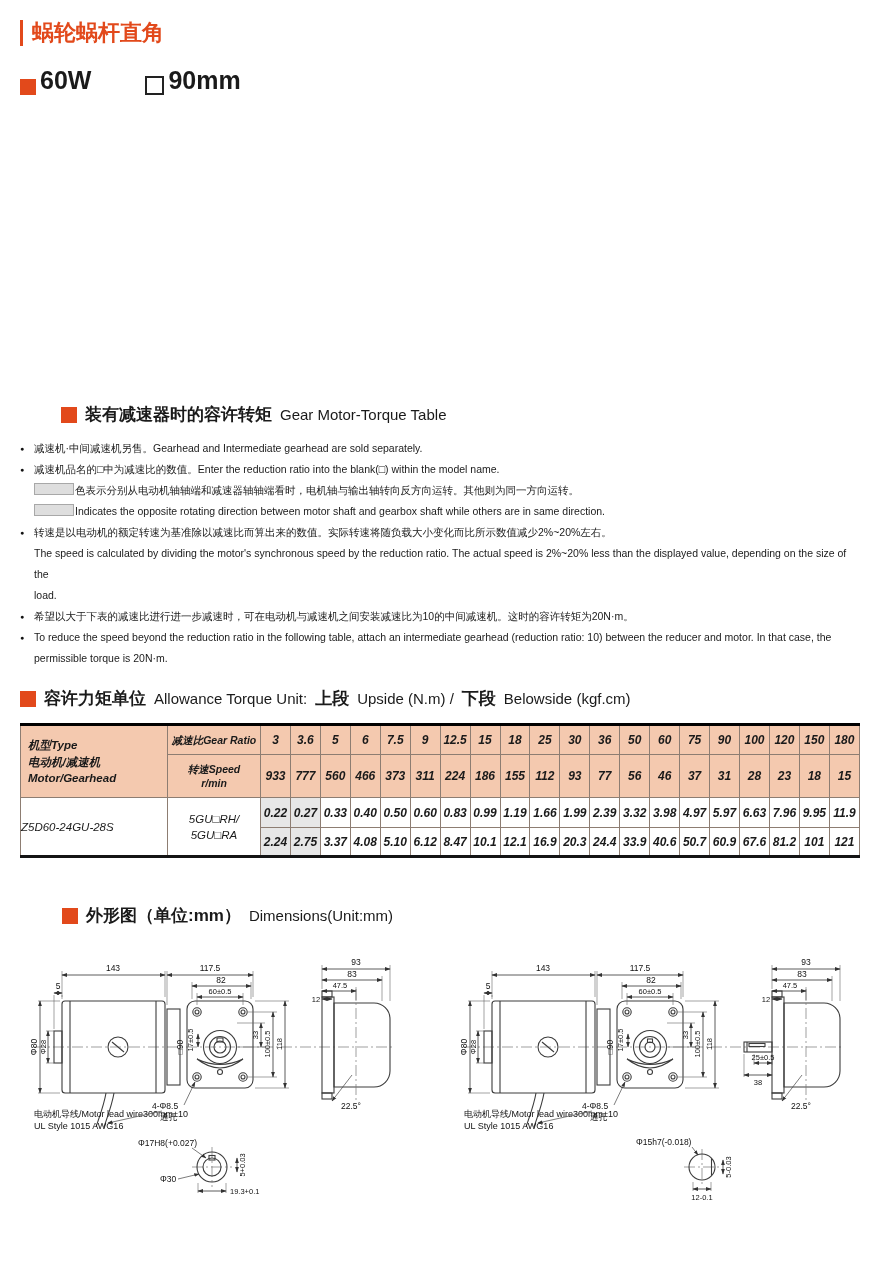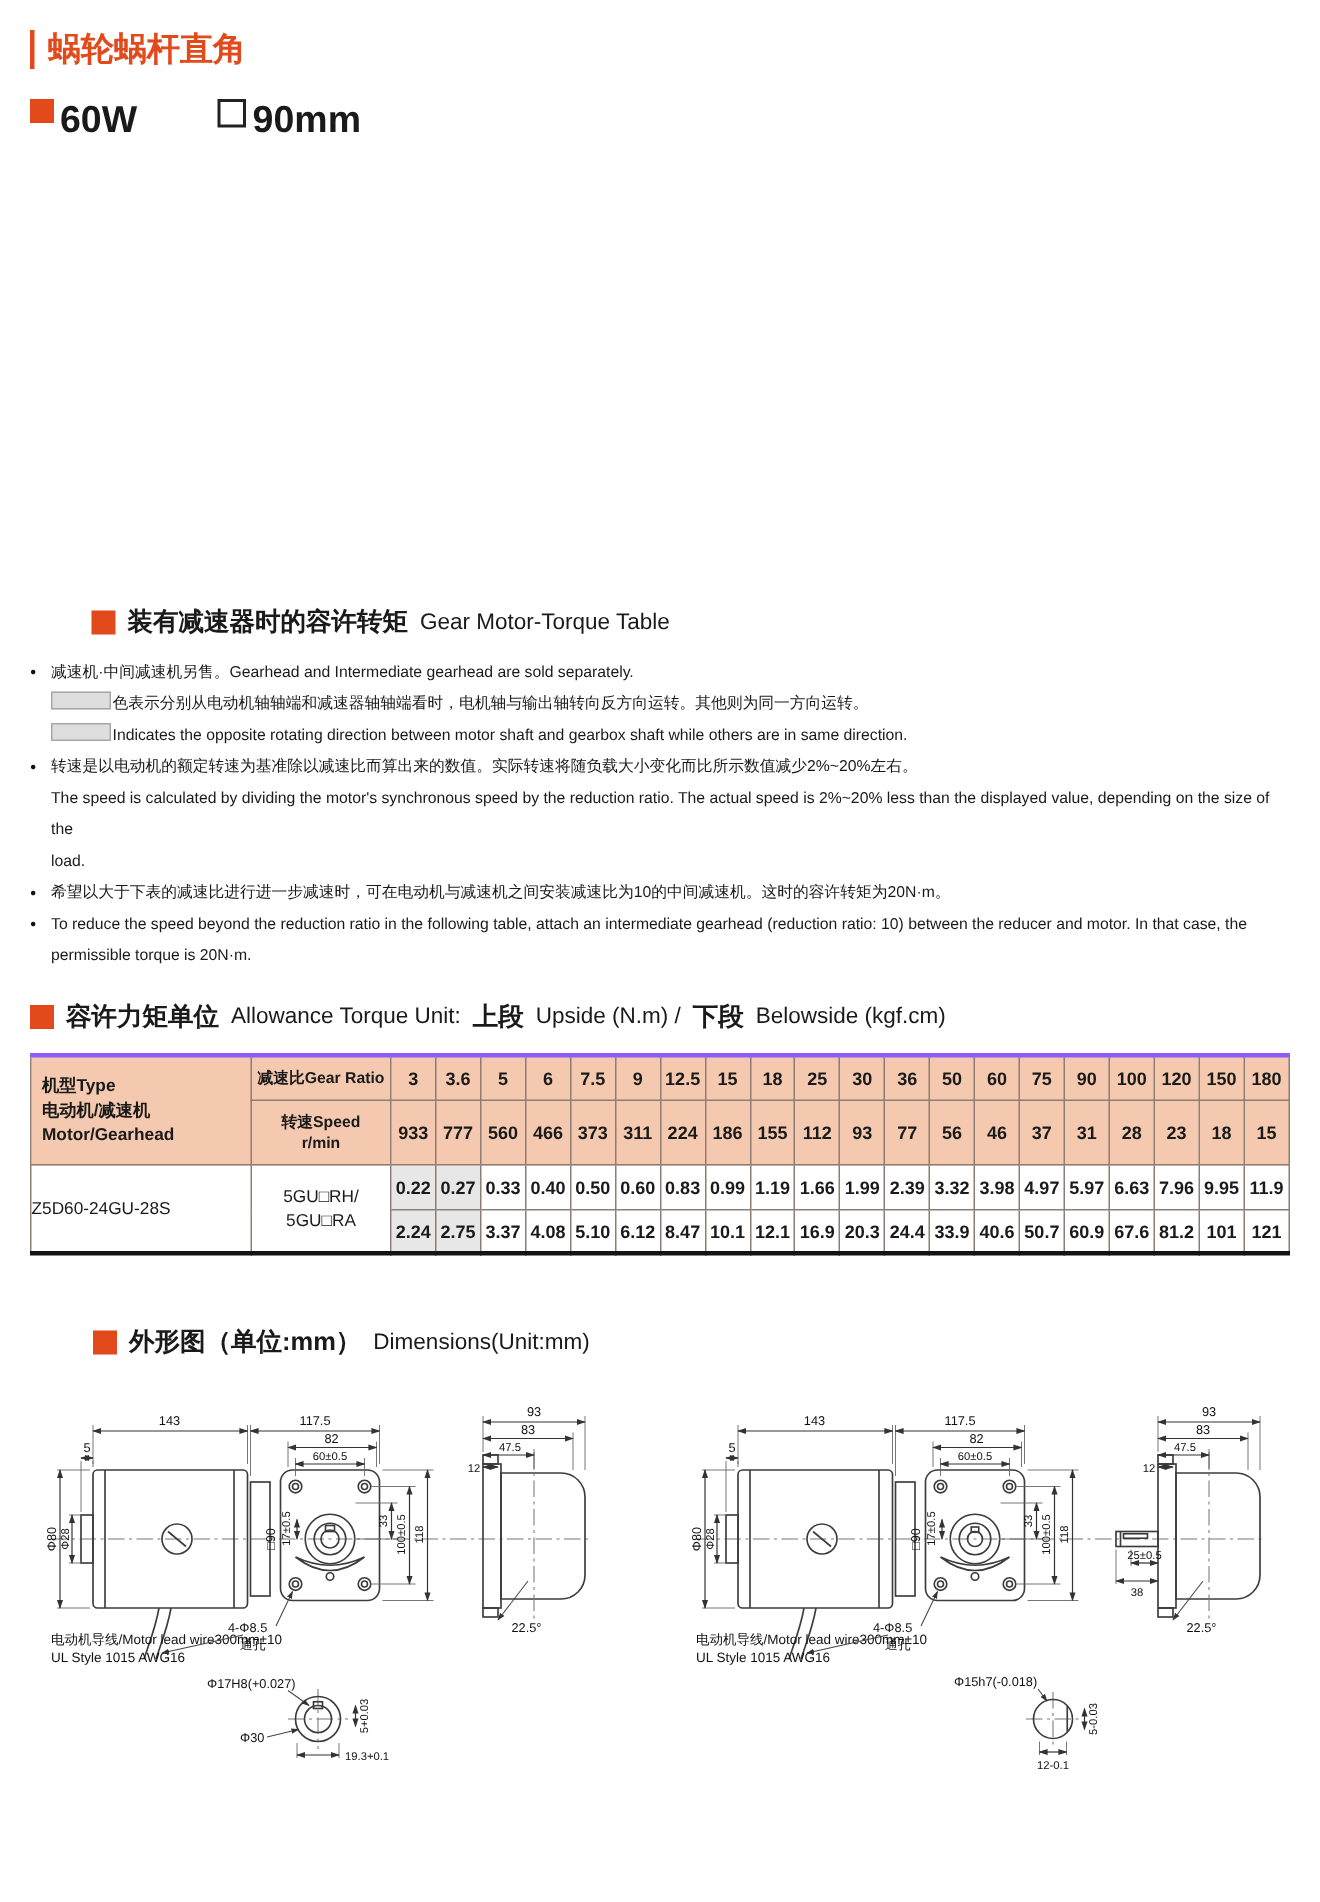--- a/index.html
+++ b/index.html
@@ -6,21 +6,21 @@
   body{width:880px;height:1268px;overflow:hidden;font-family:"Liberation Sans",sans-serif;color:#1a1a1a;}
   .page{width:880px;height:1268px;padding:0 20px;box-sizing:border-box;}
 
   
   .header{margin-top:20px;display:flex;align-items:stretch;}
   .hbar{width:3px;background:#e2491b;margin-right:9px;}
   .hd-zh{font-size:22px;font-weight:bold;color:#e2491b;line-height:1.2;}
   .hd-en{font-size:25px;color:#e2491b;line-height:1.1;letter-spacing:.5px;}
 
   .specs{margin-top:20px;display:flex;align-items:center;gap:54px;}
-  .spec{display:flex;align-items:flex-start;gap:4px;font-size:25px;font-weight:bold;}
+  .spec{display:flex;align-items:flex-end;gap:4px;font-size:25px;font-weight:bold;}
   .sq-fill{width:16px;height:16px;background:#e2491b;display:inline-block;}
   .sq-line{width:15px;height:15px;border:2.5px solid #222;display:inline-block;background:#fff;}
 
   
   .sec{display:flex;align-items:center;gap:8px;}
   .sec .sq-fill{width:16px;height:16px;}
   .sec-zh{font-size:17px;font-weight:bold;}
   .sec-en{font-size:15px;}
   .sec1{margin-top:308px;padding-left:41px;}
   .sec2{margin-top:18px;}
@@ -28,21 +28,21 @@
 
   
   .notes{margin-top:12px;}
   .note{display:flex;align-items:flex-start;}
   .nmark{width:14px;flex:0 0 14px;font-size:7px;padding-top:7px;color:#111;}
   .nbody{flex:1;font-size:10.5px;line-height:2.0;}
   .graybox{display:inline-block;width:38px;height:10px;background:#dedede;border:1px solid #a8a8a8;vertical-align:-1px;margin-right:1px;}
 
   
   table.tq{border-collapse:collapse;table-layout:fixed;width:840px;margin-top:13px;
-    border-top:3px solid #8b5cf6;border-bottom:3px solid #141414;}
+    border-top:3px solid #000000;border-bottom:3px solid #141414;font-style:italic;}
   .tq td{border:1px solid #8d7d72;text-align:center;vertical-align:middle;padding:0;}
   .tq td.hd{background:#f4c9af;}
   .tq td.sh{background:#e7e7e7;}
   .tq tr.r-ratio{height:30px;}
   .tq tr.r-speed{height:43px;padding-left:40px;}
   .tq tr.r-up{height:30px;}
   .tq tr.r-low{height:29px;}
   .tq .c1{width:132px;text-align:left;padding:3px 7px;font-size:11.5px;font-weight:bold;line-height:1.45;}
   .tq .c1m{width:132px;text-align:left;padding:3px 0;font-size:11.5px;font-weight:normal;}
   .tq .c2{width:92px;font-size:10.5px;font-weight:bold;line-height:1.4;}
@@ -88,20 +88,26 @@
     <span class="sq-fill"></span>
     <span class="sec-zh">装有减速器时的容许转矩</span>
     <span class="sec-en">Gear Motor-Torque Table</span>
   </div>
 
   <div class="notes">
       <div class="note">
         <span class="nmark">●</span>
         <div class="nbody">
           <div class="nline">减速机·中间减速机另售。Gearhead and Intermediate gearhead are sold separately.</div>
+        </div>
+      </div>
+      <div class="note">
+        <span class="nmark">●</span>
+        <div class="nbody">
+          <div class="nline">减速机品名的□中为减速比的数值。Enter the reduction ratio into the blank(□) within the model name.</div>
         </div>
       </div>
       <div class="note">
         <span class="nmark"></span>
         <div class="nbody">
           <div class="nline"><span class="graybox"></span>色表示分别从电动机轴轴端和减速器轴轴端看时，电机轴与输出轴转向反方向运转。其他则为同一方向运转。</div>
         </div>
       </div>
       <div class="note">
         <span class="nmark"></span>

